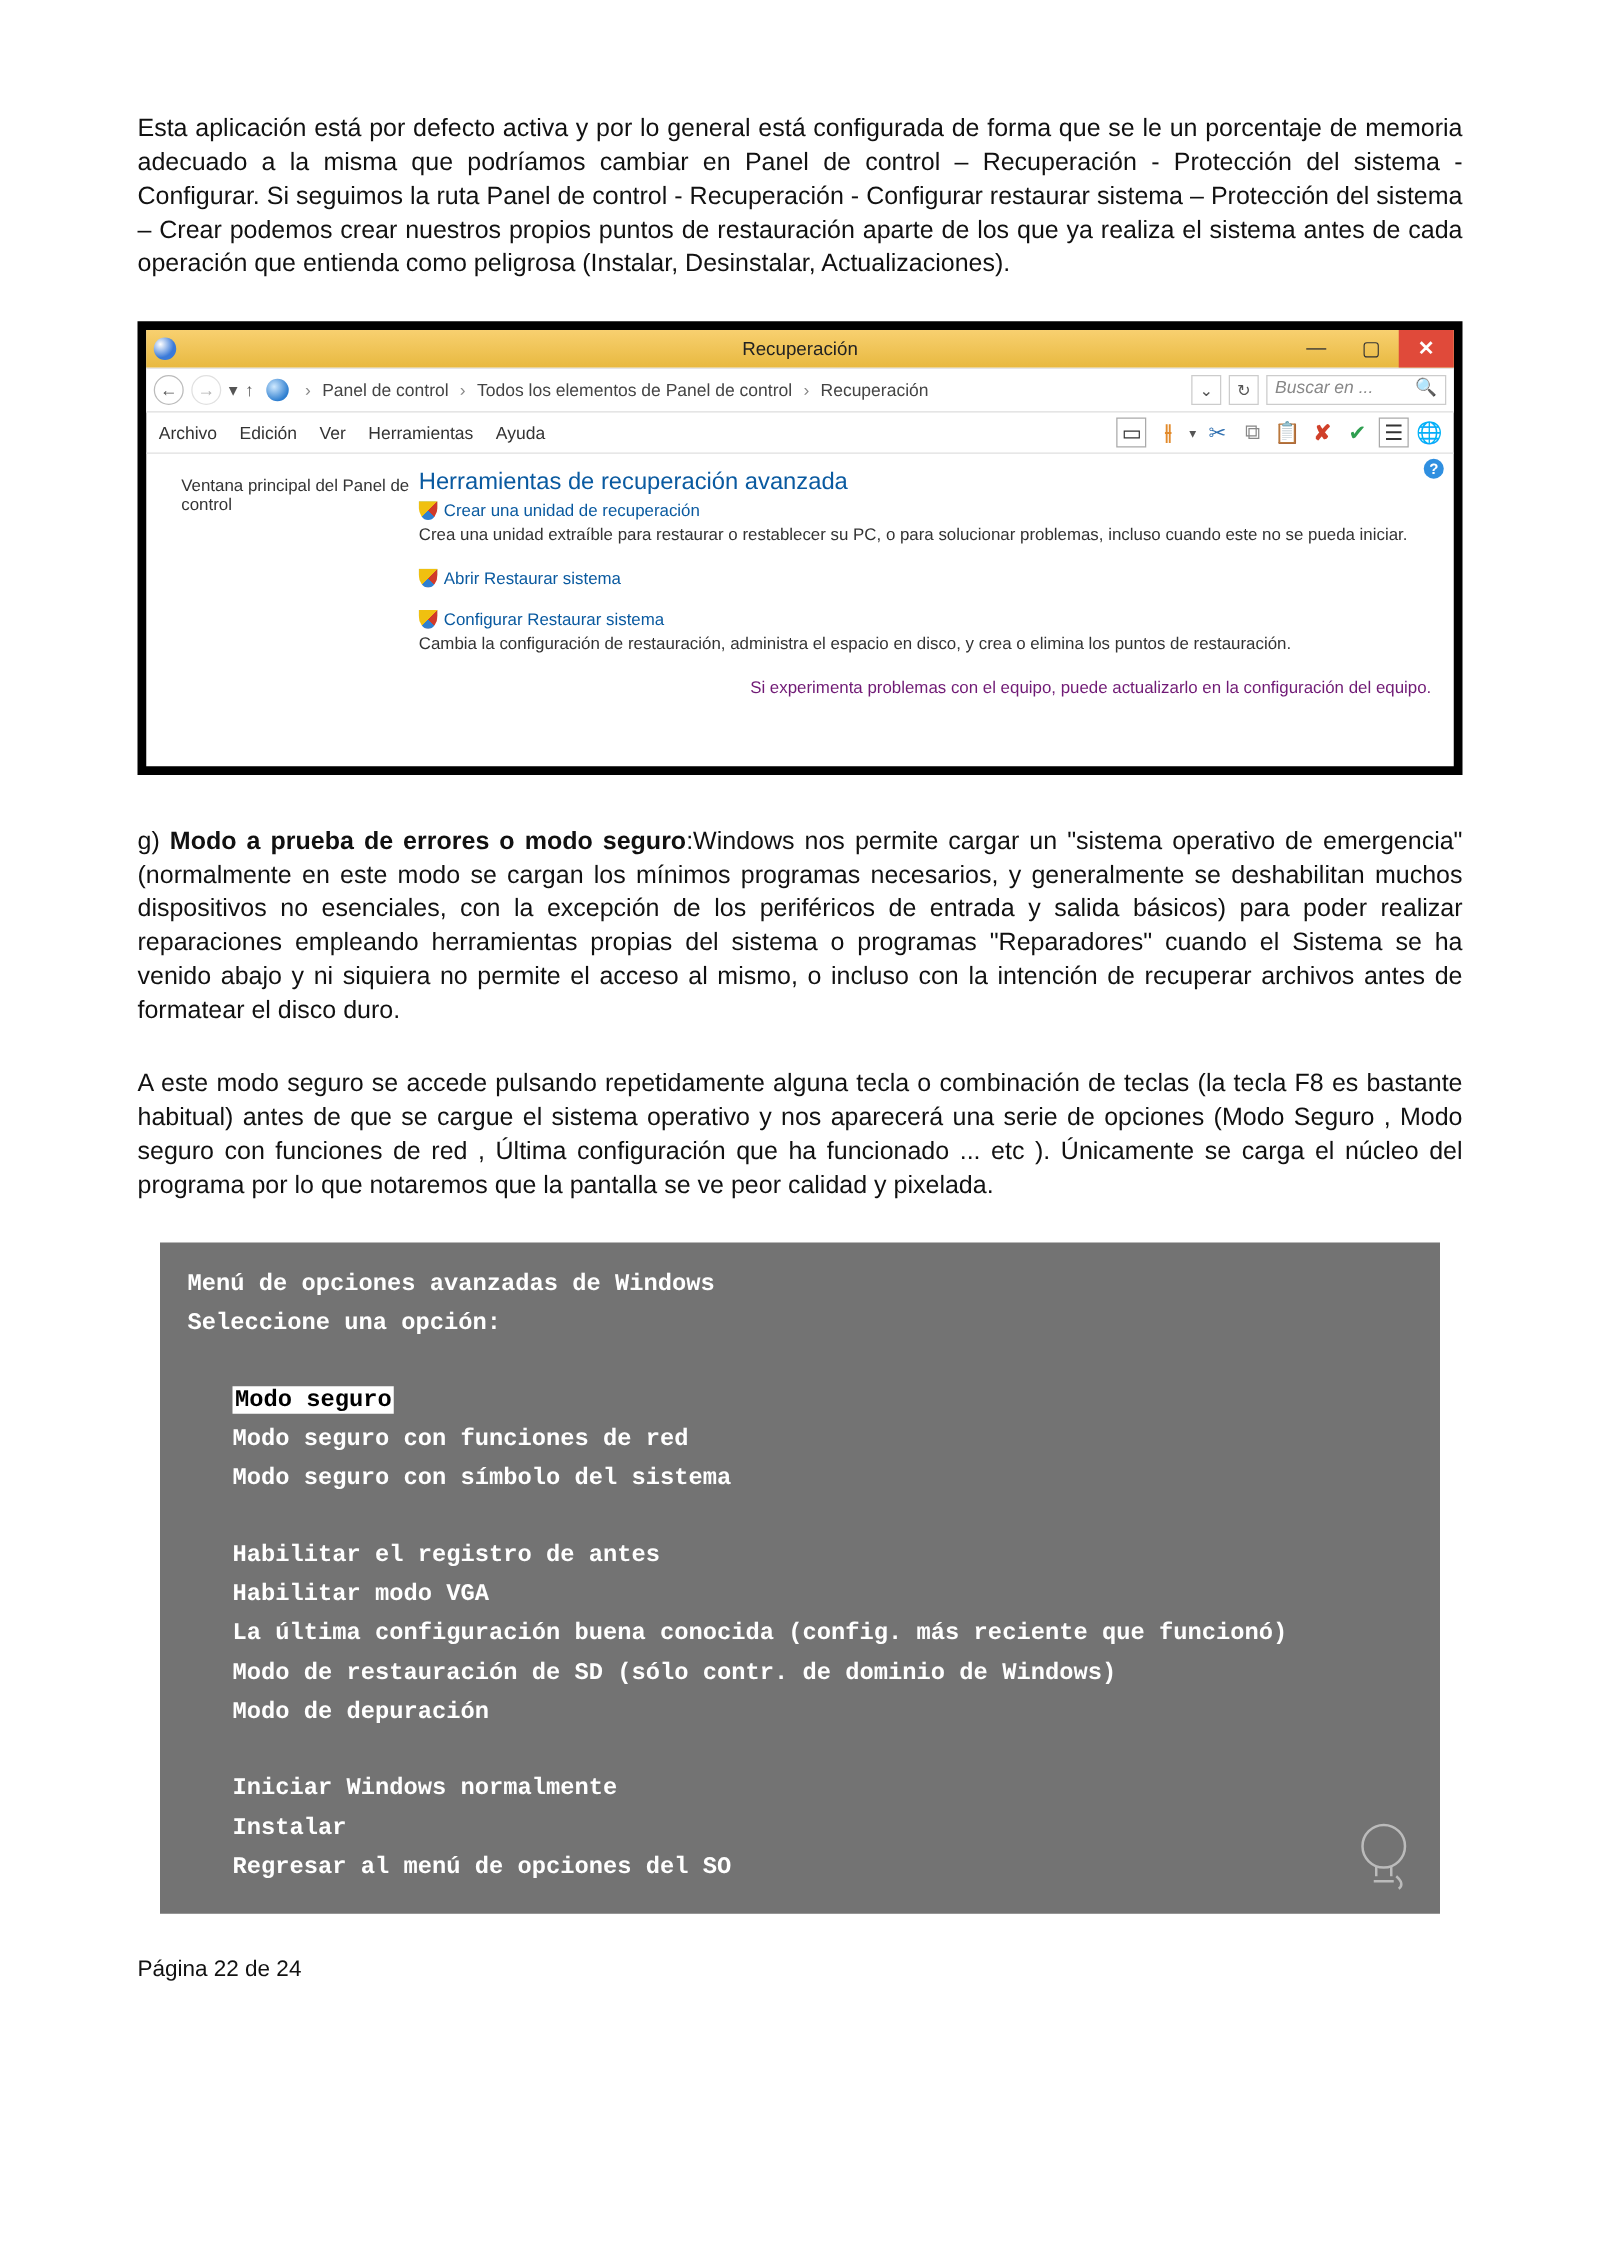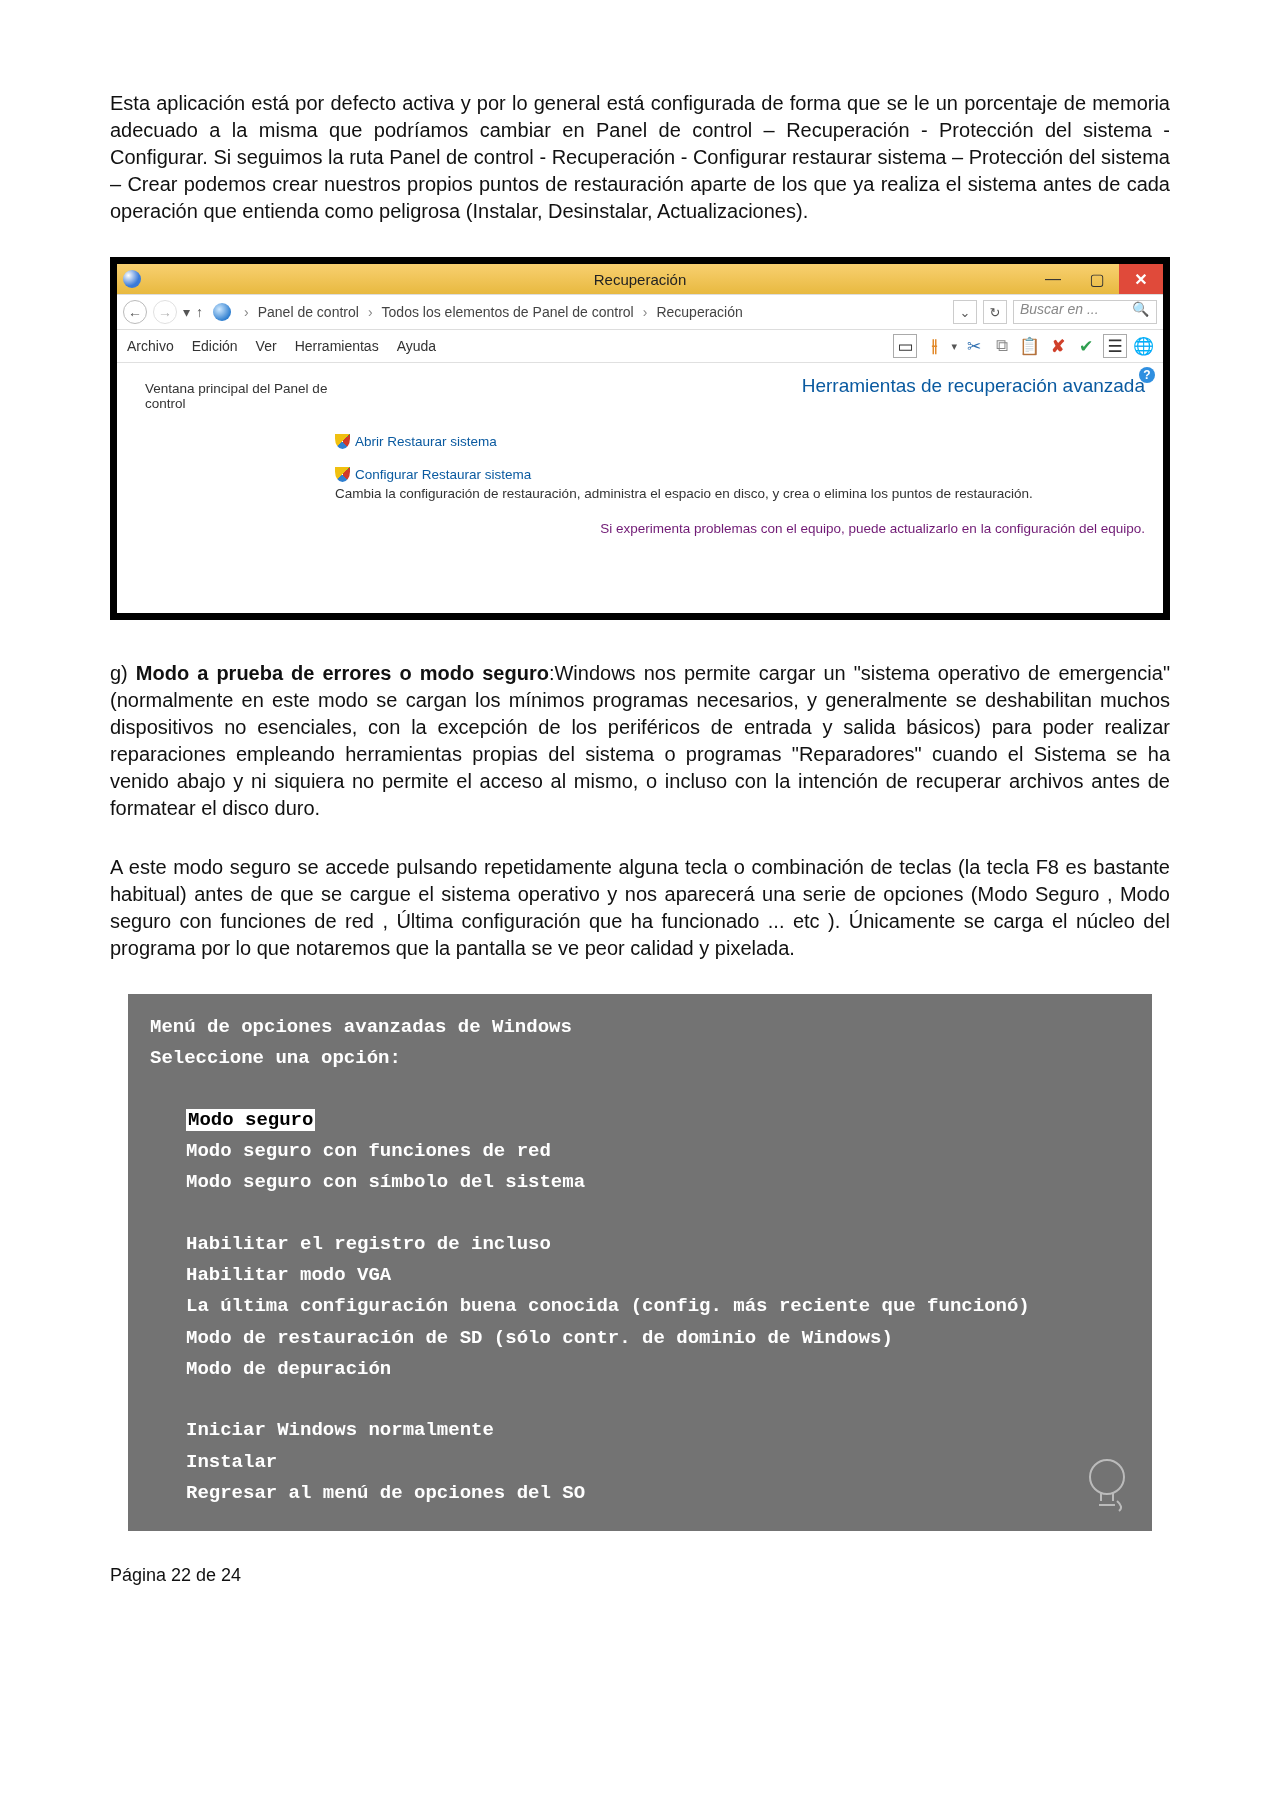--- a/index.html
+++ b/index.html
@@ -122,22 +122,21 @@
     background: #2f8fe0; color: #fff; font-size: 12px; font-weight: bold;
     display: flex; align-items: center; justify-content: center;
   }
   .leftcol {
     width: 190px; font-size: 13.5px; color: #333;
     padding-top: 6px;
   }
   .rightcol { flex: 1; font-size: 13.5px; }
   .rightcol h2 {
     color: #0a5aa0; font-weight: 400; font-size: 19px;
-    margin: 0 0 37px 0;
-    text-align: right;
+    margin: 0 0 4px 0;
   }
   .opt { margin-bottom: 18px; }
   .opt .link {
     color: #0a5aa0; display: flex; align-items: center; gap: 5px;
     margin-bottom: 3px;
   }
   .shield {
     width: 15px; height: 15px;
     background:
       linear-gradient(135deg,#f0c010 50%, transparent 50%),
@@ -234,20 +233,27 @@
     </div>
 
     <div class="win-body">
       <span class="help-q">?</span>
       <div class="leftcol">
         <div>Ventana principal del Panel de control</div>
       </div>
       <div class="rightcol">
         <h2>Herramientas de recuperación avanzada</h2>
 
+        <div class="opt">
+          <div class="link">
+            <span class="shield"></span>
+            <span>Crear una unidad de recuperación</span>
+          </div>
+          <div class="desc">Crea una unidad extraíble para restaurar o restablecer su PC, o para solucionar problemas, incluso cuando este no se pueda iniciar.</div>
+        </div>
 
         <div class="opt">
           <div class="link">
             <span class="shield"></span>
             <span>Abrir Restaurar sistema</span>
           </div>
         </div>
 
         <div class="opt">
           <div class="link">
@@ -269,21 +275,21 @@
   <p class="para">A este modo seguro se accede pulsando repetidamente alguna tecla o combinación de teclas (la tecla F8 es bastante habitual) antes de que se cargue el sistema operativo y nos aparecerá una serie de opciones (Modo Seguro , Modo seguro con funciones de red , Última configuración que ha funcionado ... etc ). Únicamente se carga el núcleo del programa por lo que notaremos que la pantalla se ve peor calidad y pixelada.</p>
 
   <div class="console">
     <div>Menú de opciones avanzadas de Windows</div>
     <div>Seleccione una opción:</div>
     <div class="blank"></div>
     <div class="indent"><span class="sel">Modo seguro</span></div>
     <div class="indent">Modo seguro con funciones de red</div>
     <div class="indent">Modo seguro con símbolo del sistema</div>
     <div class="blank"></div>
-    <div class="indent">Habilitar el registro de incluso</div>
+    <div class="indent">Habilitar el registro de antes</div>
     <div class="indent">Habilitar modo VGA</div>
     <div class="indent">La última configuración buena conocida (config. más reciente que funcionó)</div>
     <div class="indent">Modo de restauración de SD (sólo contr. de dominio de Windows)</div>
     <div class="indent">Modo de depuración</div>
     <div class="blank"></div>
     <div class="indent">Iniciar Windows normalmente</div>
     <div class="indent">Instalar</div>
     <div class="indent">Regresar al menú de opciones del SO</div>
     <div class="bulb">
       <svg viewBox="0 0 46 56">

